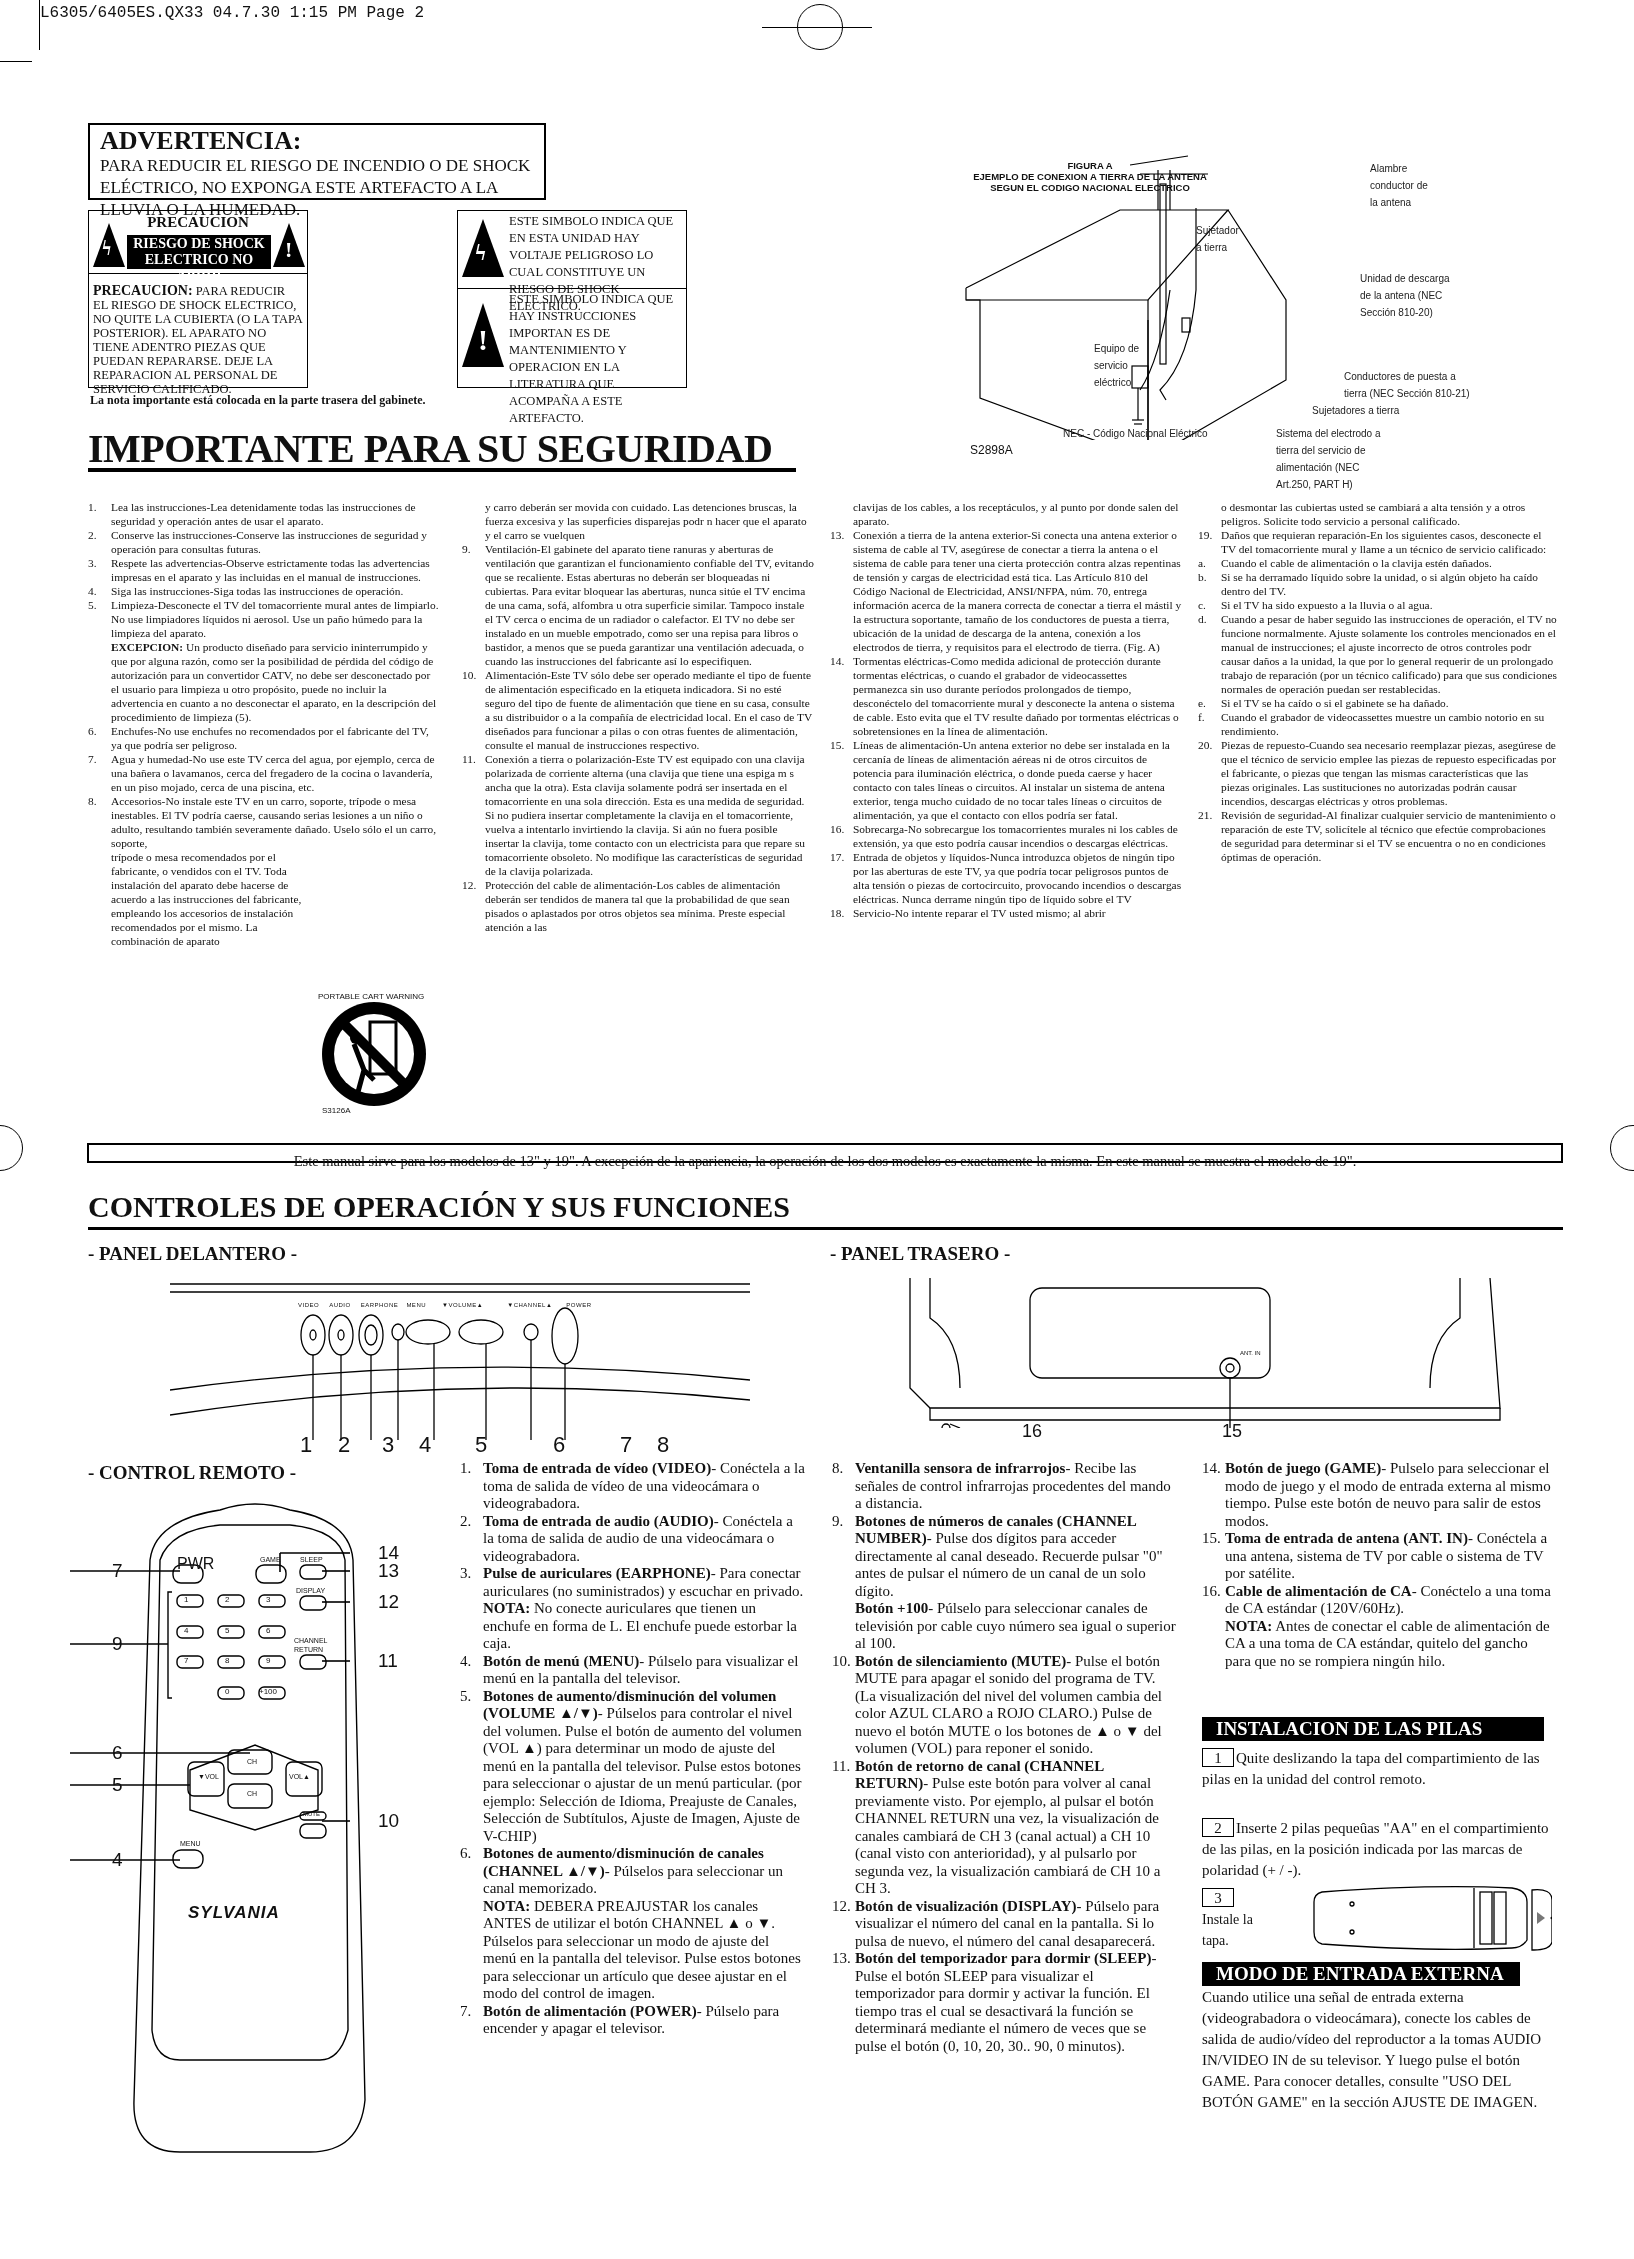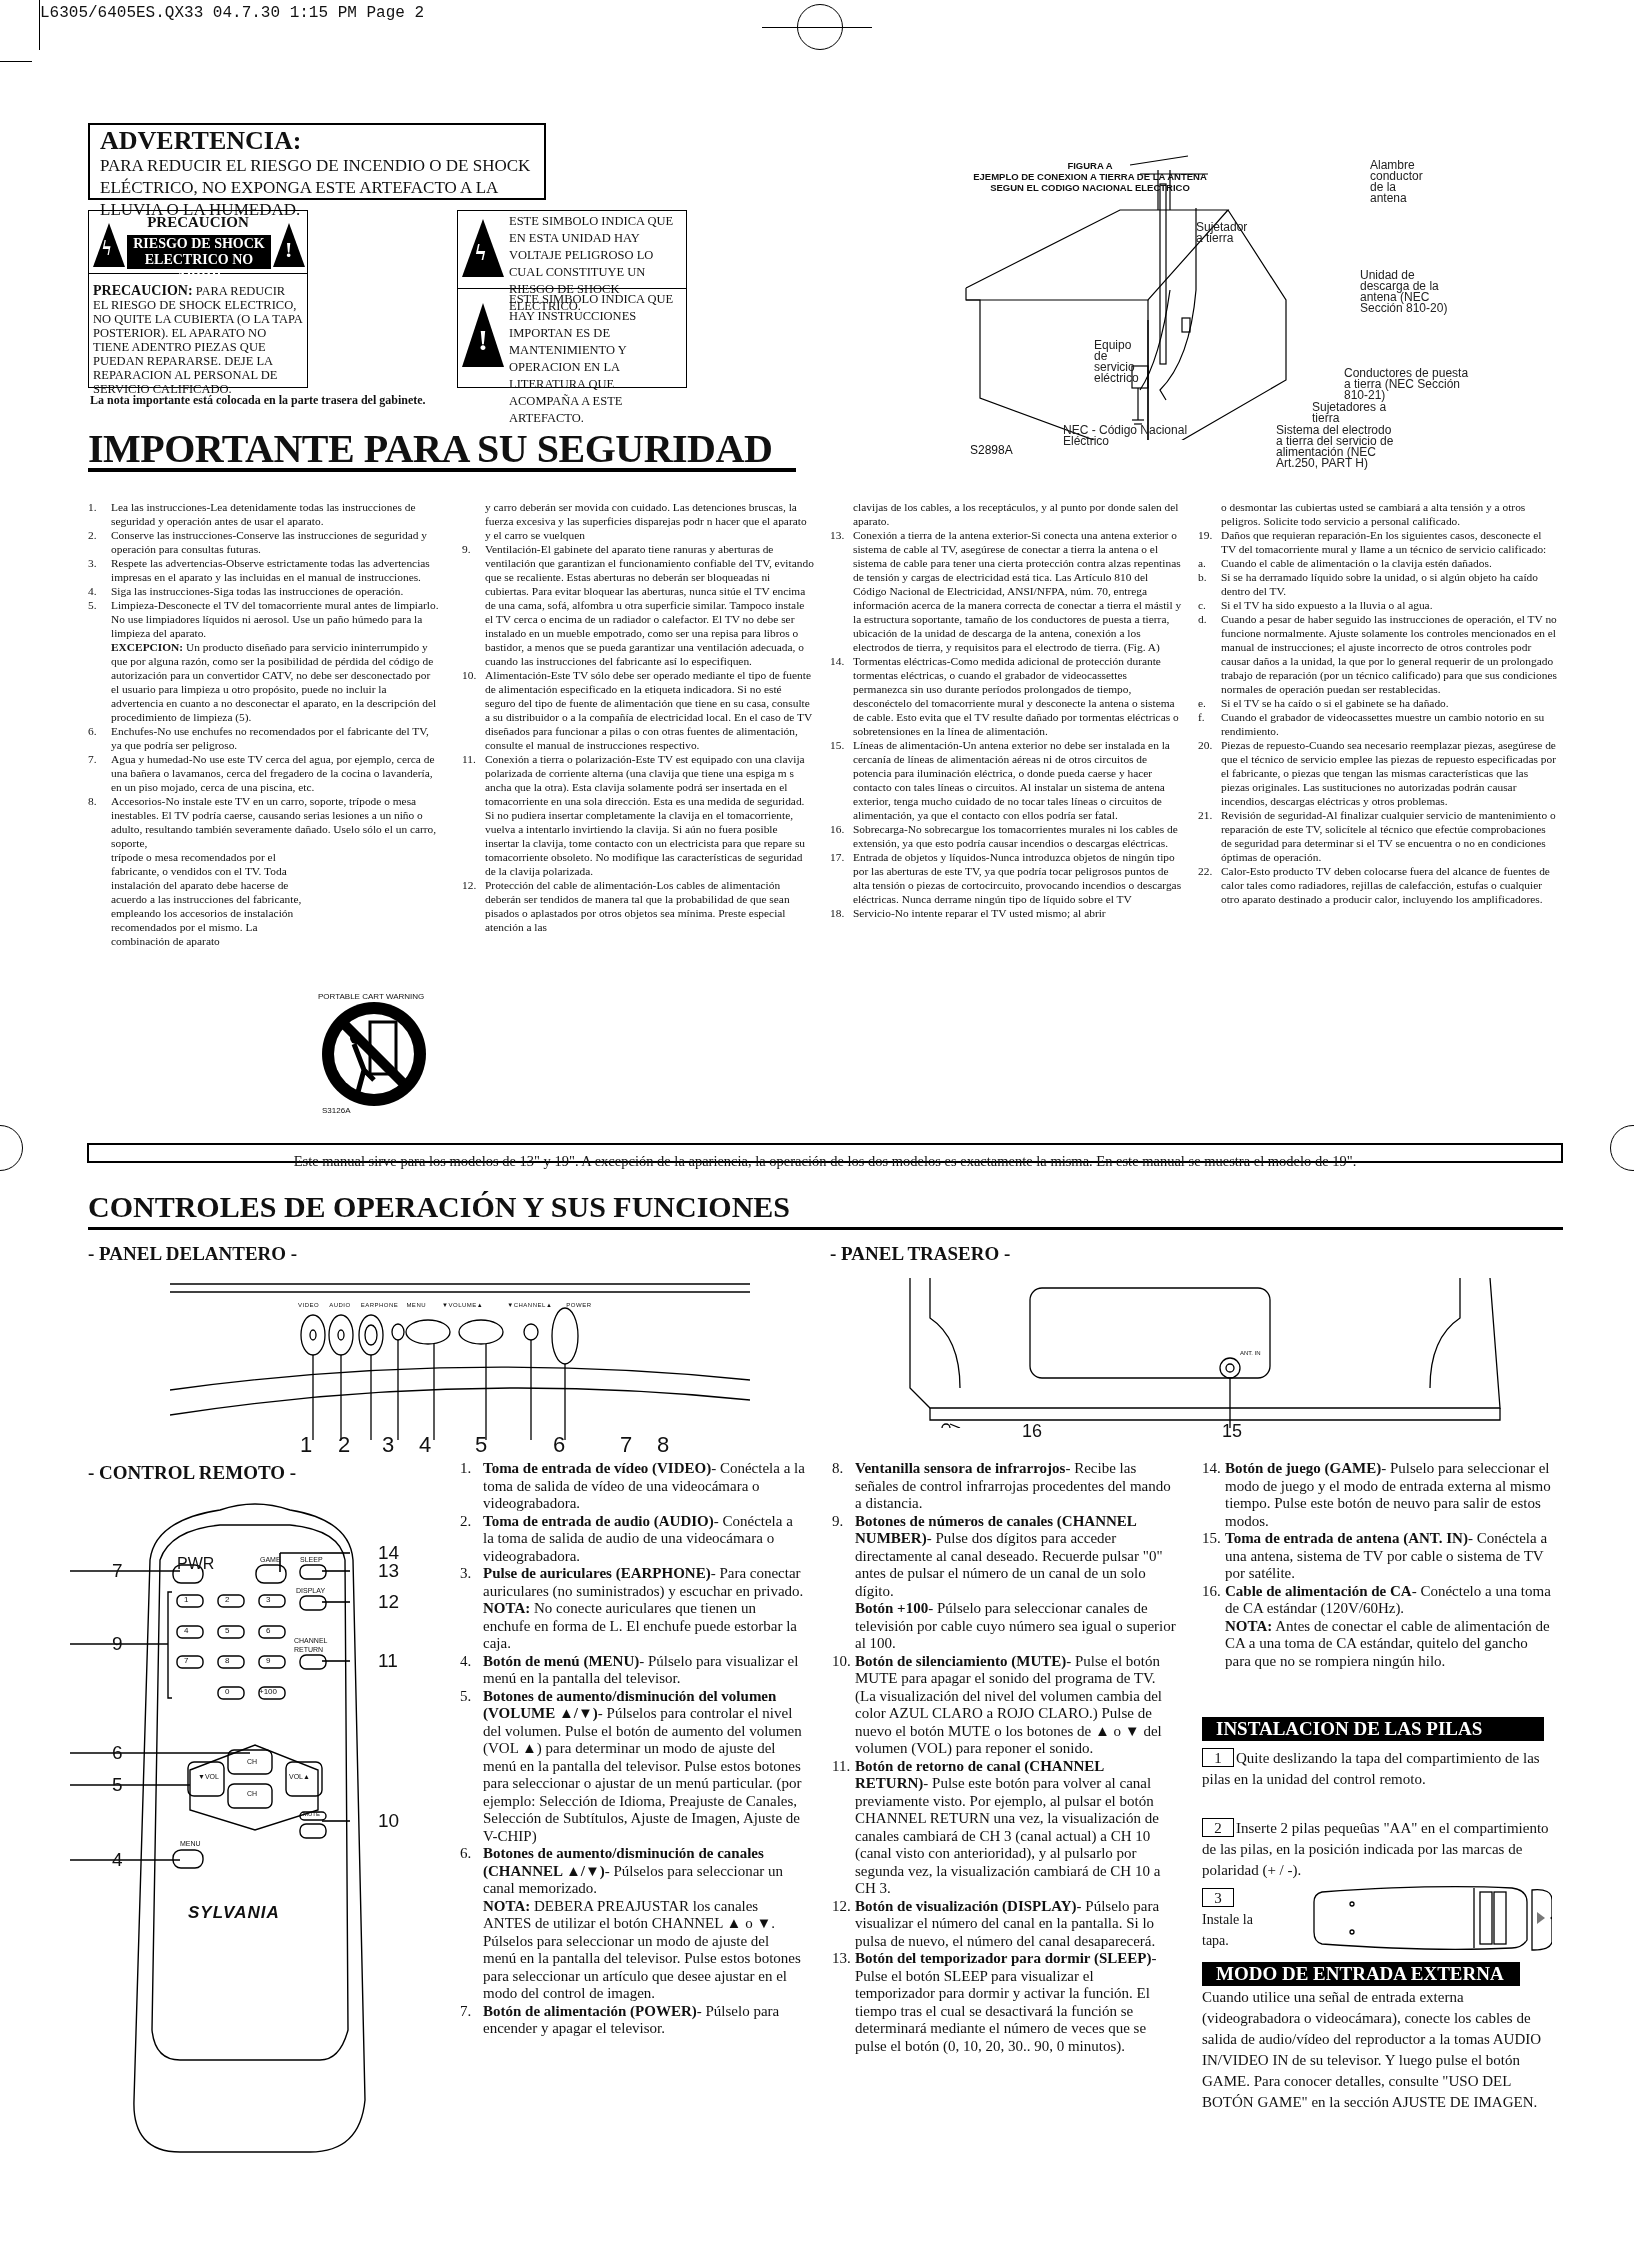--- a/index.html
+++ b/index.html
@@ -23,21 +23,21 @@
   .tri { position: absolute; width: 0; height: 0; border-left: 16px solid transparent; border-right: 16px solid transparent; border-bottom: 44px solid #000; }
   .tri-glyph { position: absolute; color: #fff; font-weight: bold; font-size: 22px; }
   .prec-body { font-size: 12.5px; line-height: 14px; padding: 2px 4px; margin-top: 8px; }
   .sym-box { left: 457px; top: 210px; width: 230px; height: 178px; border: 1.5px solid #000; }
   .sym-row { height: 78px; border-bottom: 1.5px solid #000; position: relative; }
   .sym-row:last-child { border-bottom: none; height: 98px; }
   .sym-text { position: absolute; left: 51px; top: 2px; font-size: 12.5px; line-height: 17px; }
   .note-line { left: 90px; top: 393px; font-size: 12px; font-weight: bold; }
 
   .fig-title { left: 940px; top: 132px; width: 300px; text-align: center; font-size: 9.5px; font-weight: bold; line-height: 11px; margin-top: 28px; }
-  .fig-lbl { font-size: 12px; line-height: 11px; color:#222; }
+  .fig-lbl { font-size: 10px; line-height: 17px; color:#222; }
 
   .safety-title { left: 88px; top: 425px; font-size: 40px; font-weight: bold; letter-spacing: -0.5px; }
   .safety-rule { left: 88px; top: 468px; width: 708px; height: 4px; background: #000; }
 
   .col { font-size: 11.4px; line-height: 14px; }
   .col li { list-style: none; position: relative; padding-left: 23px; }
   .col li .n { position: absolute; left: 0; }
 
   .models-box { left: 87px; top: 1143px; width: 1476px; height: 20px; border: 2px solid #000; font-size: 14.5px; text-align: center; line-height: 32px; }
   .ctrl-title { left: 88px; top: 1190px; font-size: 30px; font-weight: bold; }
@@ -181,21 +181,20 @@
   <li><span>o desmontar las cubiertas usted se cambiará a alta tensión y a otros peligros. Solicite todo servicio a personal calificado.</span></li>
   <li><span class="n">19.</span><span>Daños que requieran reparación-En los siguientes casos, desconecte el TV del tomacorriente mural y llame a un técnico de servicio calificado:</span></li>
   <li><span class="n">a.</span><span>Cuando el cable de alimentación o la clavija estén dañados.</span></li>
   <li><span class="n">b.</span><span>Si se ha derramado líquido sobre la unidad, o si algún objeto ha caído dentro del TV.</span></li>
   <li><span class="n">c.</span><span>Si el TV ha sido expuesto a la lluvia o al agua.</span></li>
   <li><span class="n">d.</span><span>Cuando a pesar de haber seguido las instrucciones de operación, el TV no funcione normalmente. Ajuste solamente los controles mencionados en el manual de instrucciones; el ajuste incorrecto de otros controles podr  causar daños a la unidad, la que por lo general requerir  de un prolongado trabajo de reparación (por un técnico calificado) para que sus condiciones normales de operación puedan ser restablecidas.</span></li>
   <li><span class="n">e.</span><span>Si el TV se ha caído o si el gabinete se ha dañado.</span></li>
   <li><span class="n">f.</span><span>Cuando el grabador de videocassettes muestre un cambio notorio en su rendimiento.</span></li>
   <li><span class="n">20.</span><span>Piezas de repuesto-Cuando sea necesario reemplazar piezas, asegúrese de que el técnico de servicio emplee las piezas de repuesto especificadas por el fabricante, o piezas que tengan las mismas características que las piezas originales. Las sustituciones no autorizadas podrán causar incendios, descargas eléctricas y otros problemas.</span></li>
   <li><span class="n">21.</span><span>Revisión de seguridad-Al finalizar cualquier servicio de mantenimiento o reparación de este TV, solicítele al técnico que efectúe comprobaciones de seguridad para determinar si el TV se encuentra o no en condiciones óptimas de operación.</span></li>
-  <li><span class="n">22.</span><span>Calor-Esto producto TV deben colocarse fuera del alcance de fuentes de calor tales como radiadores, rejillas de calefacción, estufas o cualquier otro aparato destinado a producir calor, incluyendo los amplificadores.</span></li>
 </ul>
 
 <div class="abs models-box">Este manual sirve para los modelos de 13" y 19". A excepción de la apariencia, la operación de los dos modelos es exactamente la misma. En este manual se muestra el modelo de 19".</div>
 
 <div class="abs ctrl-title">CONTROLES DE OPERACIÓN Y SUS FUNCIONES</div>
 <div class="abs ctrl-rule"></div>
 <div class="abs sub-title" style="left:88px;top:1243px">- PANEL DELANTERO -</div>
 <div class="abs sub-title" style="left:830px;top:1243px">- PANEL TRASERO -</div>
 
 <svg class="abs" style="left:170px;top:1280px" width="580" height="160">

